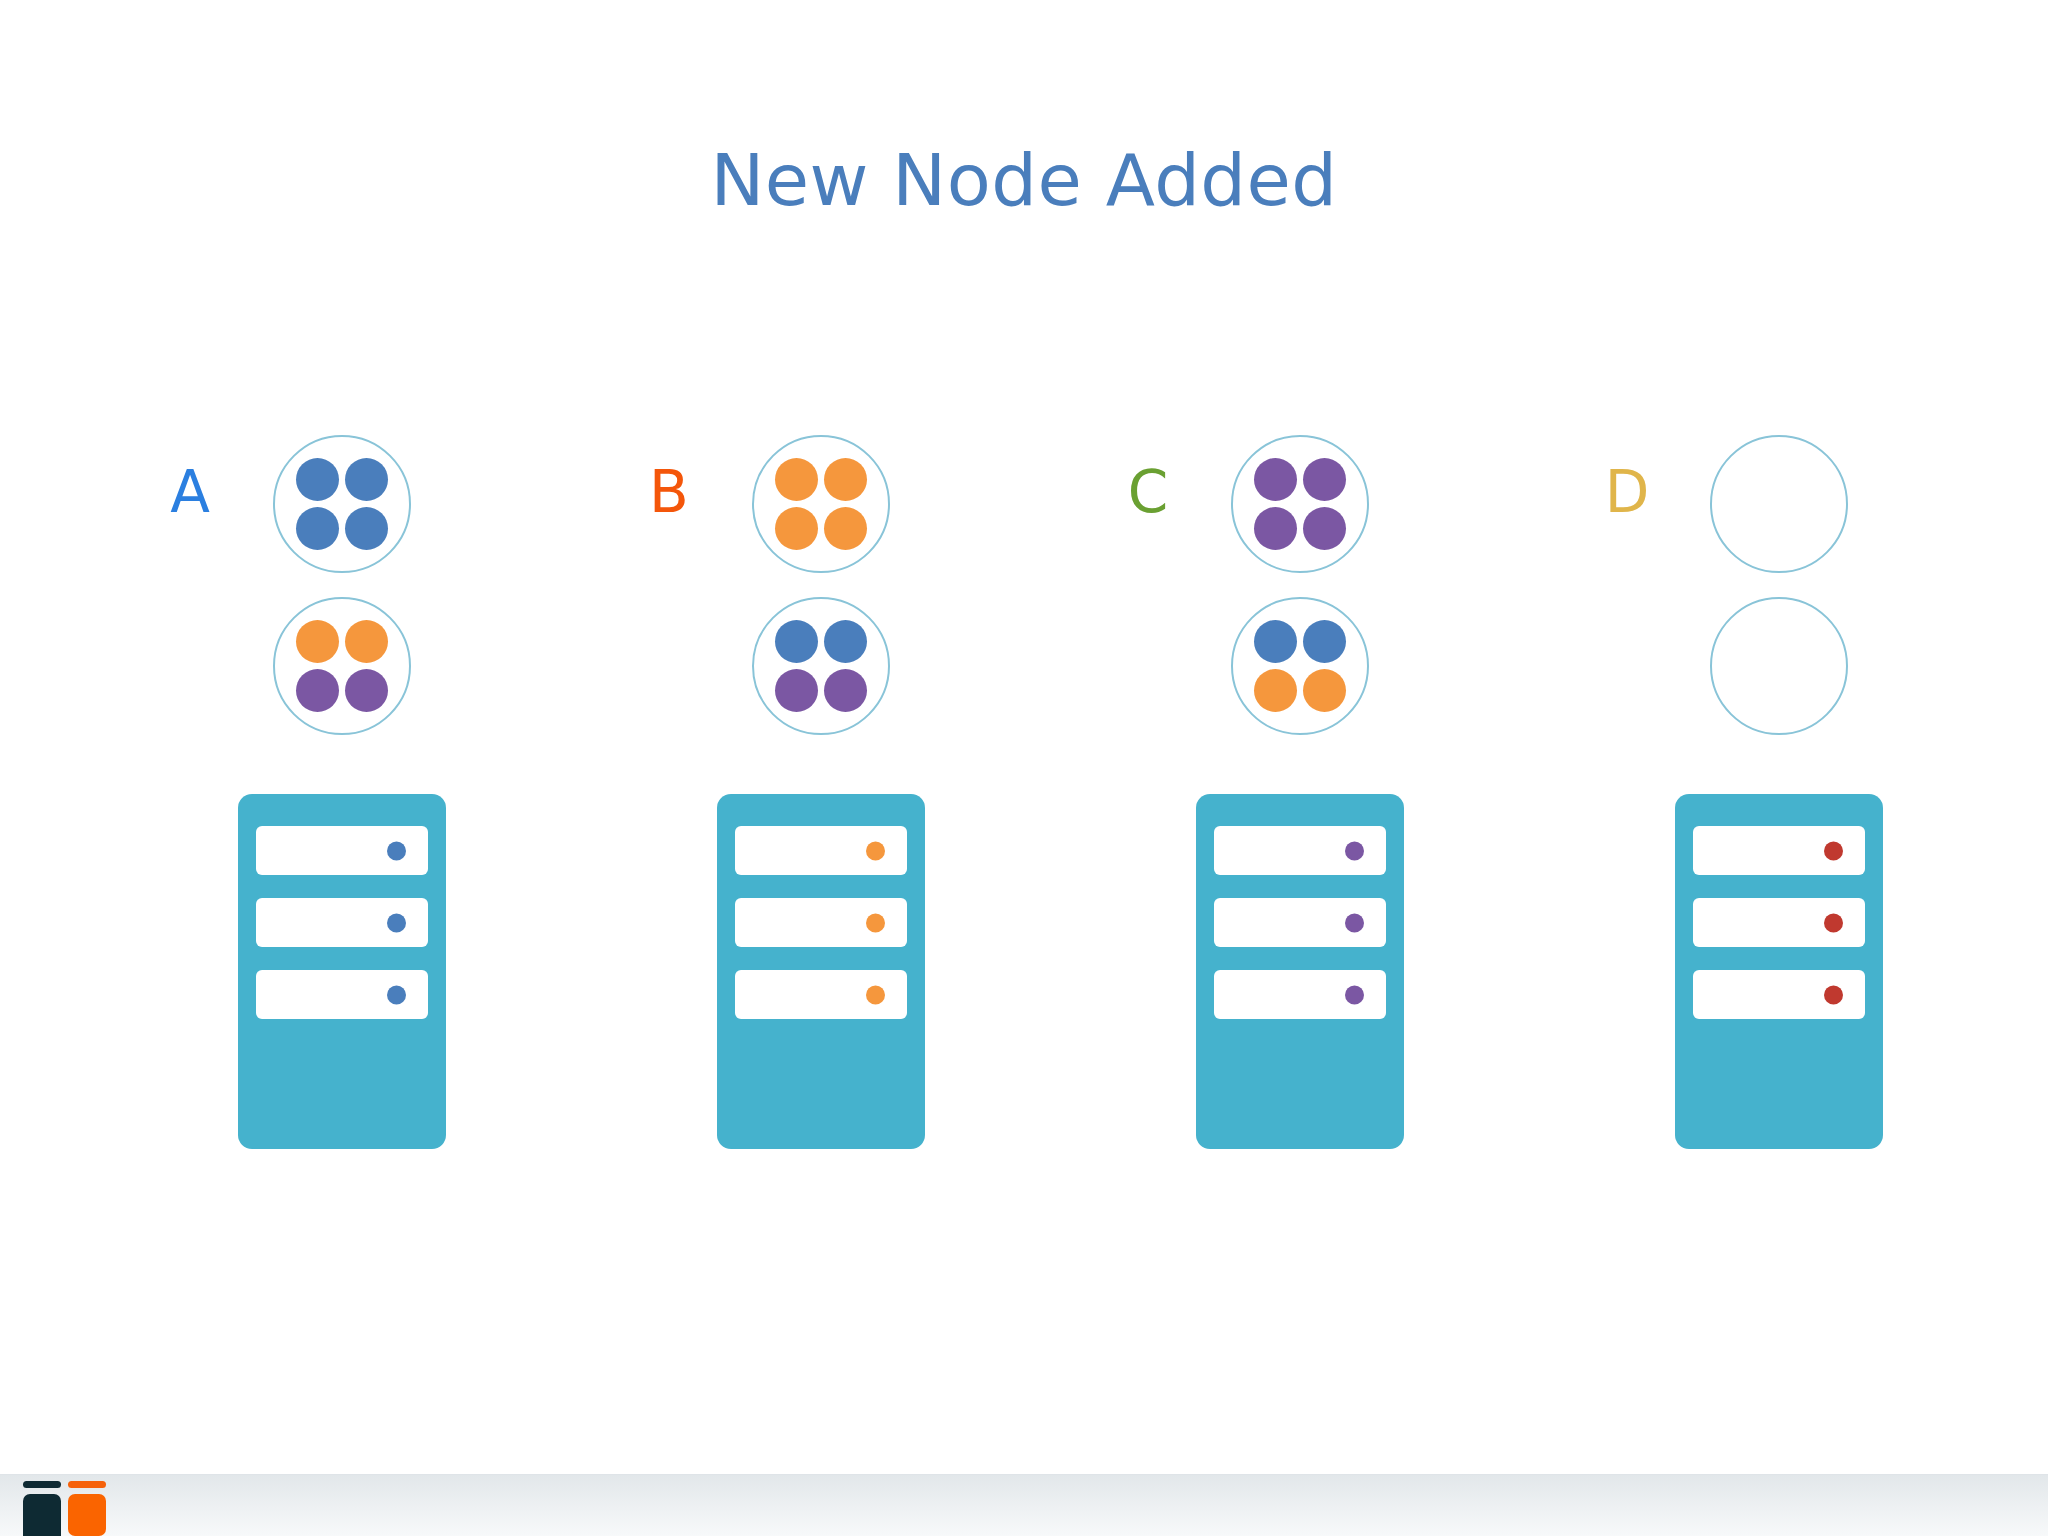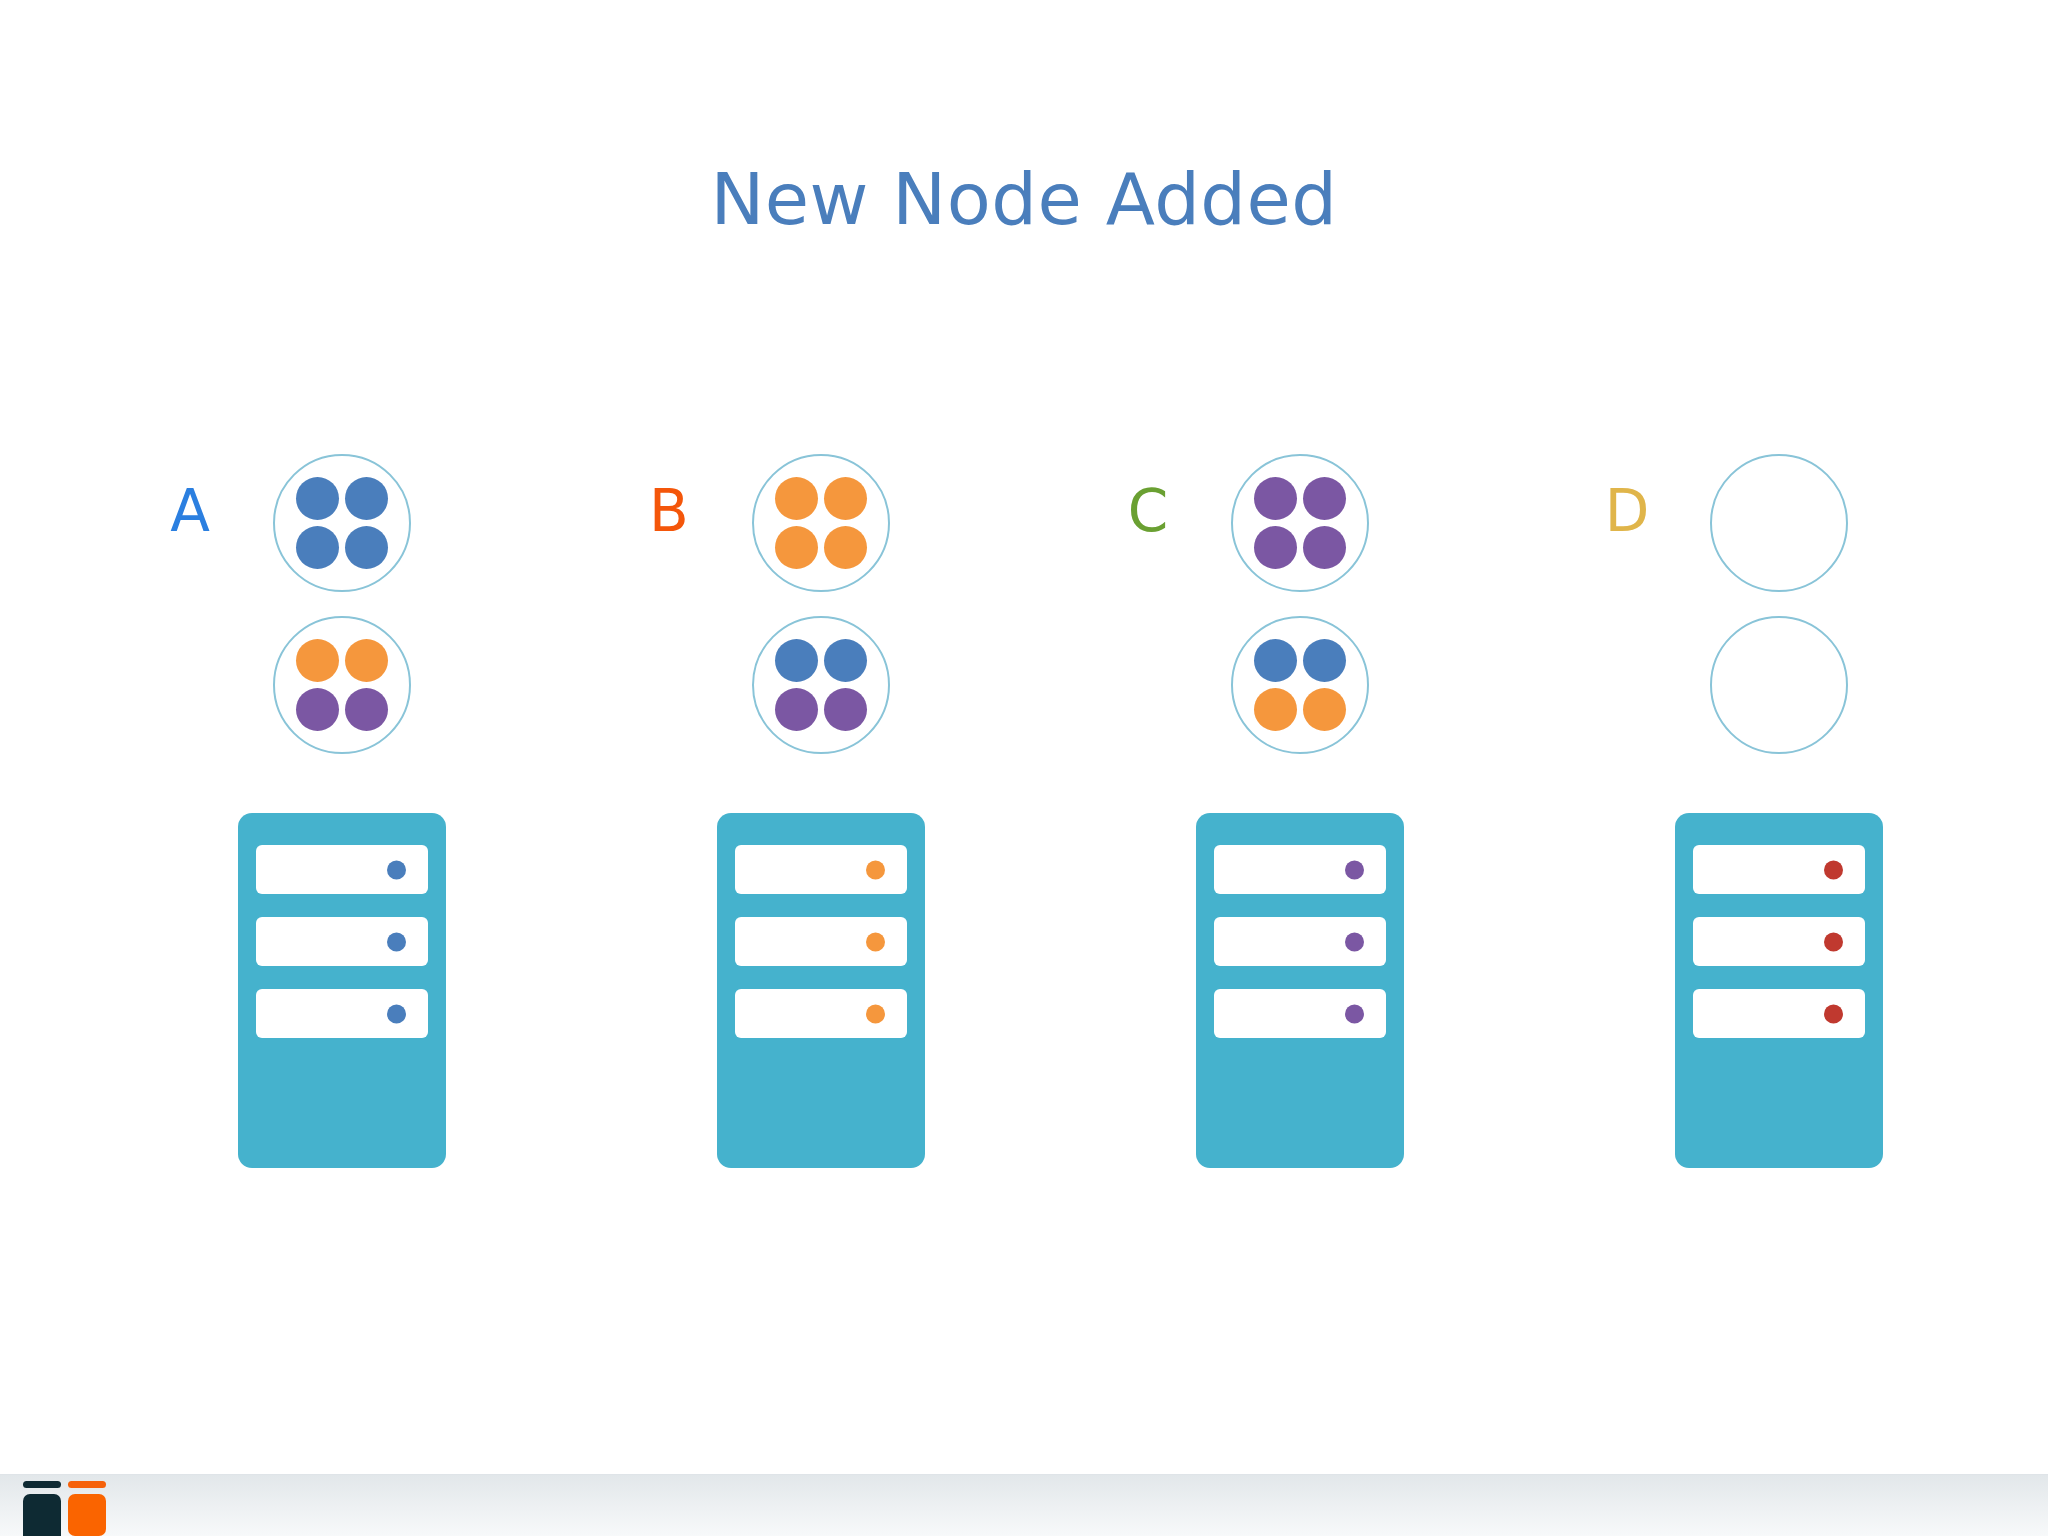--- a/index.html
+++ b/index.html
@@ -150,21 +150,21 @@
     border-radius: 5px;
   }
   .lb-left-cap   { left: 3px;  top: 15px;  width: 38px; height: 7px;  background: #0e2a33; border-radius: 4px; }
   .lb-left-body  { left: 3px;  top: 28px;  width: 38px; height: 72px; background: #0e2a33; border-radius: 7px; }
   .lb-right-cap  { left: 48px; top: 15px;  width: 38px; height: 7px;  background: #f6610a; border-radius: 4px; }
   .lb-right-orng { left: 48px; top: 28px;  width: 38px; height: 42px; background: #fa6400; border-radius: 7px; }
 </style>
 </head>
 <body>
 
-<div class="slide" style="background: rgb(255, 255, 255); margin-top: 19px;">
+<div class="slide" style="background: rgb(255, 255, 255);">
 
   <div class="title">New Node Added</div>
 
   <div class="columns">
 
     <div class="column col-a">
       <div class="col-letter" style="color: rgb(43, 127, 224);">A</div>
 
       <div class="ring ring-top">
         <div class="ring-grid">

